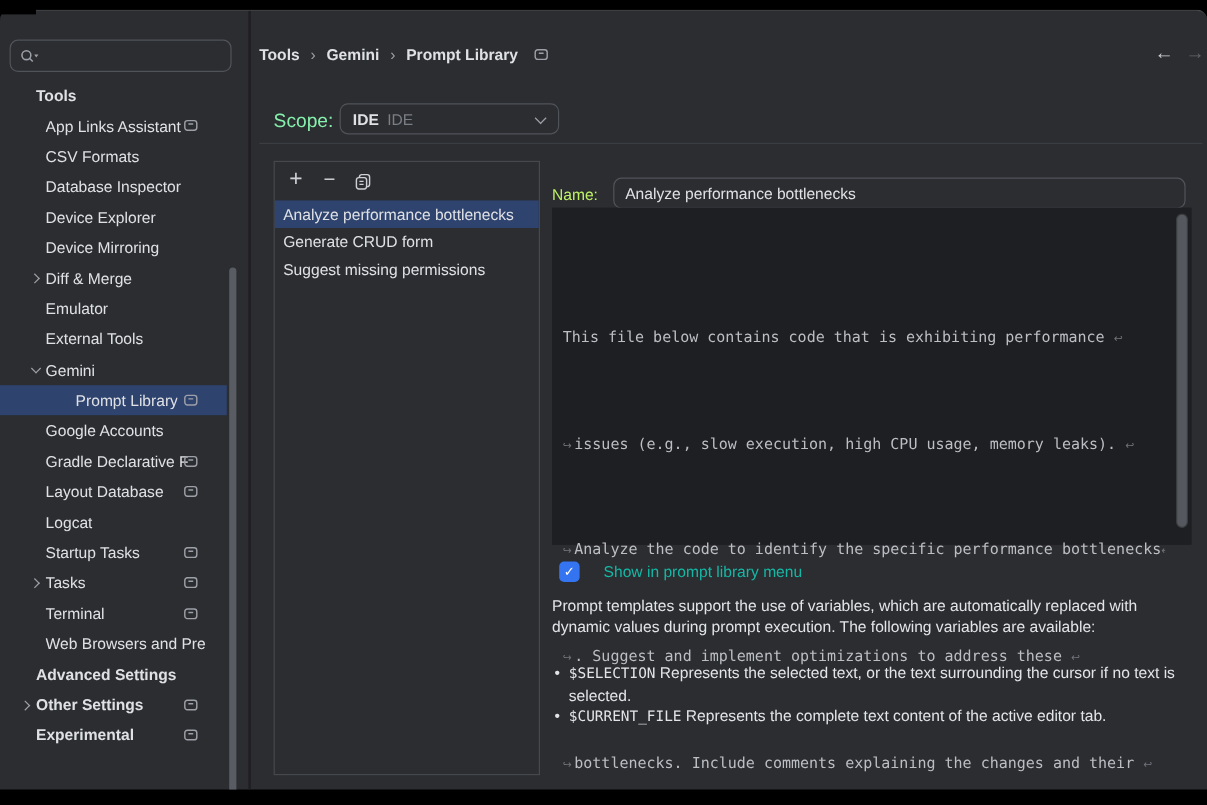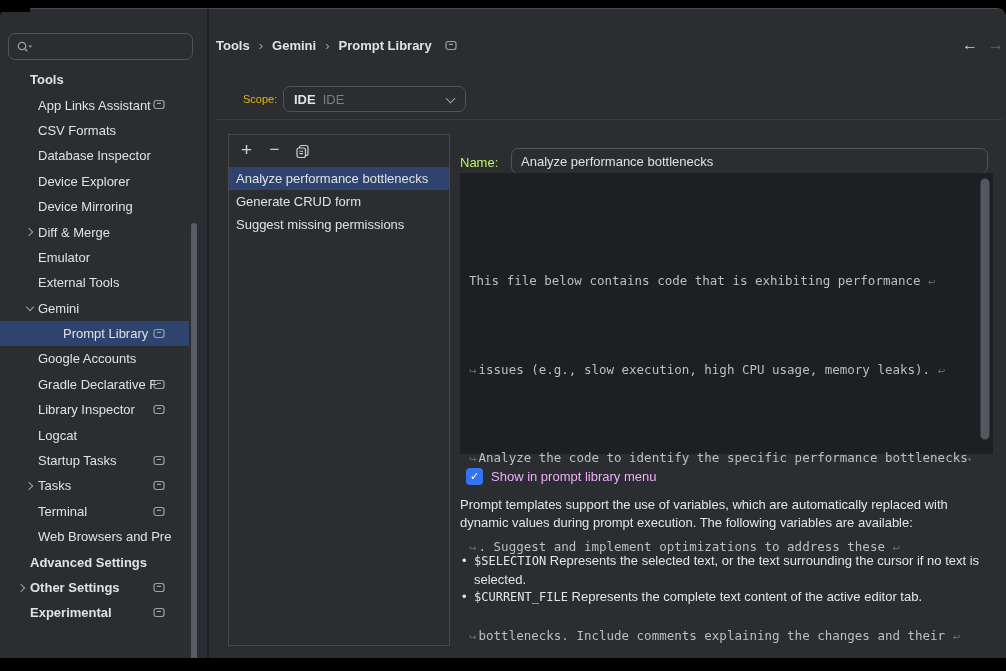--- a/index.html
+++ b/index.html
@@ -31,21 +31,21 @@
     background:#595c62; border-radius:3px; }
 
   
   .breadcrumb { position:absolute; left:216px; top:29px; display:flex; align-items:center; gap:9px;
     font-size:13px; font-weight:700; color:#dfe1e5; }
   .bc-sep { color:#9da0a8; font-weight:400; font-size:13px; }
   .bc-icon { line-height:0; margin-left:4px; }
   .nav-back { position:absolute; left:962px; top:27px; font-size:16px; color:#ced0d6; cursor:pointer; }
   .nav-fwd  { position:absolute; left:988px; top:27px; font-size:16px; color:#63666c; cursor:pointer; }
 
-  .scope-label { position:absolute; left:243px; top:84px; font-size:11px; color:#eab308; }
+  .scope-label { position:absolute; left:228px; top:84px; font-size:16px; color:#86efac; }
   .scope-select { position:absolute; left:283px; top:77px; width:183px; height:26px;
     border:1px solid #50535a; border-radius:7px; display:flex; align-items:center; padding:0 10px; gap:7px; cursor:pointer; }
   .scope-val { font-size:13px; font-weight:700; color:#dfe1e5; }
   .scope-sec { font-size:13px; color:#7a7e85; }
   .dd-chev { margin-left:auto; width:10px; height:10px; position:relative; }
   .dd-chev::after { content:''; position:absolute; top:1px; left:2px; width:6px; height:6px;
     border-right:1.5px solid #9da0a8; border-bottom:1.5px solid #9da0a8; transform:rotate(45deg); }
   .hsep { position:absolute; left:216px; right:4px; top:110px; height:1px; background:#3b3d42; }
 
   
@@ -72,21 +72,21 @@
   .eline { height:22.2px; }
   .wrapm { font-family:"DejaVu Sans", sans-serif; font-size:9px; color:#70737a; display:none; }
   .wrapm.on { display:inline; }
   .wrapm.before { display:none; margin-right:2px; }
   .wrapm.before.on { display:inline-block; transform:scaleX(-1); }
   .ed-scroll { position:absolute; right:3px; top:5px; width:10px; height:262px;
     background:#55585e; border-radius:5px; border:1px solid #3a3c40; }
 
   .cbox { position:absolute; left:466px; top:459px; width:17px; height:17px; border-radius:4px;
     background:#3574f0; color:#fff; font-size:11px; display:flex; align-items:center; justify-content:center; cursor:pointer; }
-  .cbox-label { position:absolute; left:491px; top:460px; font-size:13px; color:#f0abfc; cursor:pointer; }
+  .cbox-label { position:absolute; left:503px; top:460px; font-size:13px; color:#14b8a6; cursor:pointer; }
 
   .desc { position:absolute; left:460px; top:487px; width:524px; font-size:13px; line-height:17.5px; color:#e2e4e8; }
   .bullets { position:absolute; left:460px; top:543px; width:528px; font-size:13px; line-height:17.5px; color:#e2e4e8; }
   .bullet { position:relative; padding-left:14px; }
   .bullet::before { content:'•'; position:absolute; left:2px; }
   .bvar { font-family:"DejaVu Sans Mono", monospace; font-size:12px; }
 
   svg { display:block; }
 </style>
 </head>
@@ -198,21 +198,21 @@
           <span class="w-icon on">
             <svg width="12" height="11" viewBox="0 0 12 11" fill="none">
               <rect x="1" y="1.5" width="10" height="8" rx="2.2" stroke="#9da0a8" stroke-width="1.2"></rect>
               <line x1="4" y1="4.4" x2="8" y2="4.4" stroke="#9da0a8" stroke-width="1.2"></line>
             </svg>
           </span>
         </div>
 
         <div class="trow i1 has-icon">
           <span class="chev"></span>
-          <span class="tlabel">Library Inspector</span>
+          <span class="tlabel">Layout Database</span>
           <span class="w-icon on">
             <svg width="12" height="11" viewBox="0 0 12 11" fill="none">
               <rect x="1" y="1.5" width="10" height="8" rx="2.2" stroke="#9da0a8" stroke-width="1.2"></rect>
               <line x1="4" y1="4.4" x2="8" y2="4.4" stroke="#9da0a8" stroke-width="1.2"></line>
             </svg>
           </span>
         </div>
 
         <div class="trow i1">
           <span class="chev"></span>

